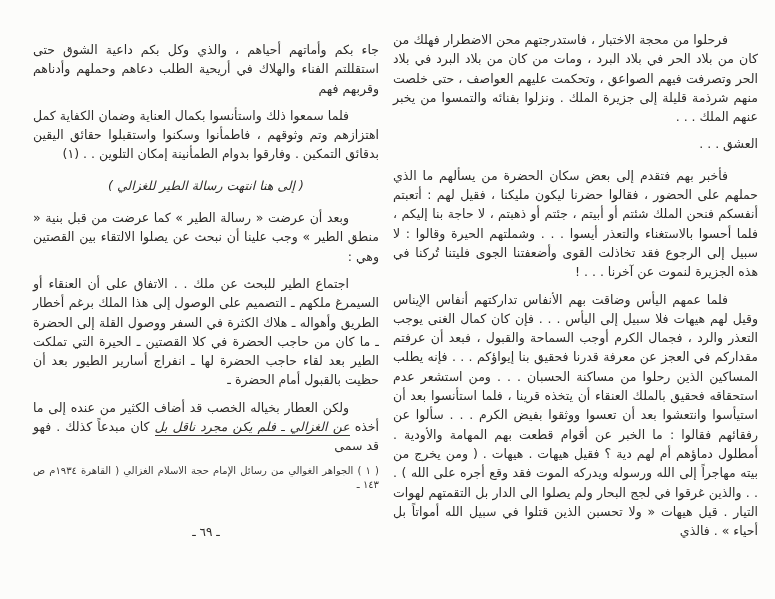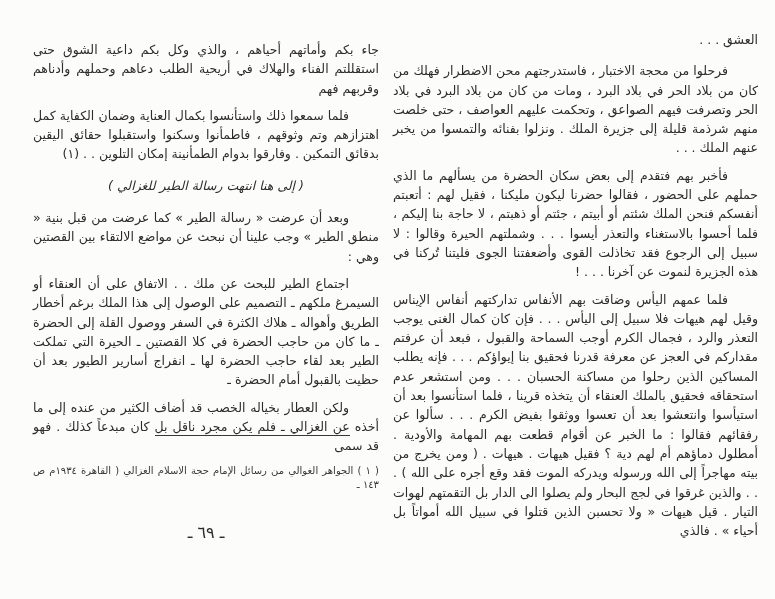--- a/index.html
+++ b/index.html
@@ -54,57 +54,58 @@
   }
   .para--note {
     text-align: center;
     text-indent: 0;
     margin: 12px 0 13px 0;
     font-style: italic;
   }
   .underlined-phrase {
     border-bottom: 1.2px solid #3a3836;
     padding-bottom: 1px;
+    font-style: italic;
   }
   .footnote {
     font-size: 10px;
     line-height: 14.5px;
     color: #3a3836;
     margin-top: 3px;
   }
   .pagenum {
     position: absolute;
     bottom: 0;
     left: 0;
     right: 0;
     text-align: center;
-    font-size: 16px;
+    font-size: 12px;
     letter-spacing: 2px;
     color: #2e2c2a;
   }
 </style>
 </head>
 <body>
 
 <div class="spread">
 
   <section class="page page--left">
     <p class="para">جاء بكم وأماتهم أحياهم ، والذي وكل بكم داعية الشوق حتى استقللتم الفناء والهلاك في أريحية الطلب دعاهم وحملهم وأدناهم وقربهم فهم</p>
     <p class="para para--indent">فلما سمعوا ذلك واستأنسوا بكمال العناية وضمان الكفاية كمل اهتزازهم وتم وثوقهم ، فاطمأنوا وسكنوا واستقبلوا حقائق اليقين بدقائق التمكين . وفارقوا بدوام الطمأنينة إمكان التلوين . . (١)</p>
     <p class="para para--note">( إلى هنا انتهت رسالة الطير للغزالي )</p>
-    <p class="para para--indent">وبعد أن عرضت « رسالة الطير » كما عرضت من قبل بنية « منطق الطير » وجب علينا أن نبحث عن مواضع الالتقاء بين القصتين وهي :</p>
+    <p class="para para--indent">وبعد أن عرضت « رسالة الطير » كما عرضت من قبل بنية « منطق الطير » وجب علينا أن نبحث عن يصلوا الالتقاء بين القصتين وهي :</p>
     <p class="para para--indent">اجتماع الطير للبحث عن ملك . .  الاتفاق على أن العنقاء أو السيمرغ ملكهم ـ التصميم على الوصول إلى هذا الملك برغم أخطار الطريق وأهواله ـ هلاك الكثرة في السفر ووصول القلة إلى الحضرة ـ ما كان من حاجب الحضرة في كلا القصتين ـ الحيرة التي تملكت الطير بعد لقاء حاجب الحضرة لها ـ انفراج أسارير الطيور بعد أن حظيت بالقبول أمام الحضرة ـ</p>
     <p class="para para--indent"><span>ولكن العطار بخياله الخصب قد أضاف الكثير من عنده إلى ما أخذه </span><span class="underlined-phrase">عن الغزالي ـ فلم يكن مجرد ناقل بل</span><span> كان مبدعاً كذلك . فهو قد سمى</span></p>
     <div class="footnote">
       <div class="footnote-line1">( ١ ) الجواهر الغوالي من رسائل الإمام حجة الاسلام الغزالي ( القاهرة ١٩٣٤م ص ١٤٣ ـ</div>
 
     </div>
     <div class="pagenum">ـ ٦٩ ـ</div>
   </section>
 
   <section class="page page--right">
+    <p class="para para--indent">فرحلوا من محجة الاختبار ، فاستدرجتهم محن الاضطرار فهلك من كان من بلاد الحر في بلاد البرد ، ومات من كان من بلاد البرد في بلاد الحر وتصرفت فيهم الصواعق ، وتحكمت عليهم العواصف ، حتى خلصت منهم شرذمة قليلة إلى جزيرة الملك . ونزلوا بفنائه والتمسوا من يخبر عنهم الملك . . .</p>
     <p class="para para--tail">العشق . . .</p>
-    <p class="para para--indent">فرحلوا من محجة الاختبار ، فاستدرجتهم محن الاضطرار فهلك من كان من بلاد الحر في بلاد البرد ، ومات من كان من بلاد البرد في بلاد الحر وتصرفت فيهم الصواعق ، وتحكمت عليهم العواصف ، حتى خلصت منهم شرذمة قليلة إلى جزيرة الملك . ونزلوا بفنائه والتمسوا من يخبر عنهم الملك . . .</p>
     <p class="para para--indent">فأخبر بهم فتقدم إلى بعض سكان الحضرة من يسألهم ما الذي حملهم على الحضور ، فقالوا حضرنا ليكون مليكنا ، فقيل لهم : أتعبتم أنفسكم فنحن الملك شئتم أو أبيتم ، جئتم أو ذهبتم ، لا حاجة بنا إليكم ، فلما أحسوا بالاستغناء والتعذر أيسوا . . .  وشملتهم الحيرة وقالوا : لا سبيل إلى الرجوع فقد تخاذلت القوى وأضعفتنا الجوى فليتنا تُركنا في هذه الجزيرة لنموت عن آخرنا . . . !</p>
     <p class="para para--indent">فلما عمهم اليأس وضاقت بهم الأنفاس تداركتهم أنفاس الإيناس وقيل لهم هيهات فلا سبيل إلى اليأس . . .  فإن كان كمال الغنى يوجب التعذر والرد ، فجمال الكرم أوجب السماحة والقبول ، فبعد أن عرفتم مقداركم في العجز عن معرفة قدرنا فحقيق بنا إيواؤكم . . .  فإنه يطلب المساكين الذين رحلوا من مساكنة الحسبان . . .  ومن استشعر عدم استحقاقه فحقيق بالملك العنقاء أن يتخذه قرينا ، فلما استأنسوا بعد أن استيأسوا وانتعشوا بعد أن تعسوا ووثقوا بفيض الكرم . . .  سألوا عن رفقائهم فقالوا : ما الخبر عن أقوام قطعت بهم المهامة والأودية . أمطلول دماؤهم أم لهم دية ؟  فقيل هيهات . هيهات . ( ومن يخرج من بيته مهاجراً إلى الله ورسوله ويدركه الموت فقد وقع أجره على الله ) . . .  والذين غرقوا في لجج البحار ولم يصلوا الى الدار بل التقمتهم لهوات التيار .  قيل هيهات « ولا تحسبن الذين قتلوا في سبيل الله أمواتاً بل أحياء » .  فالذي</p>
   </section>
 
 </div>
 
 </body></html>

